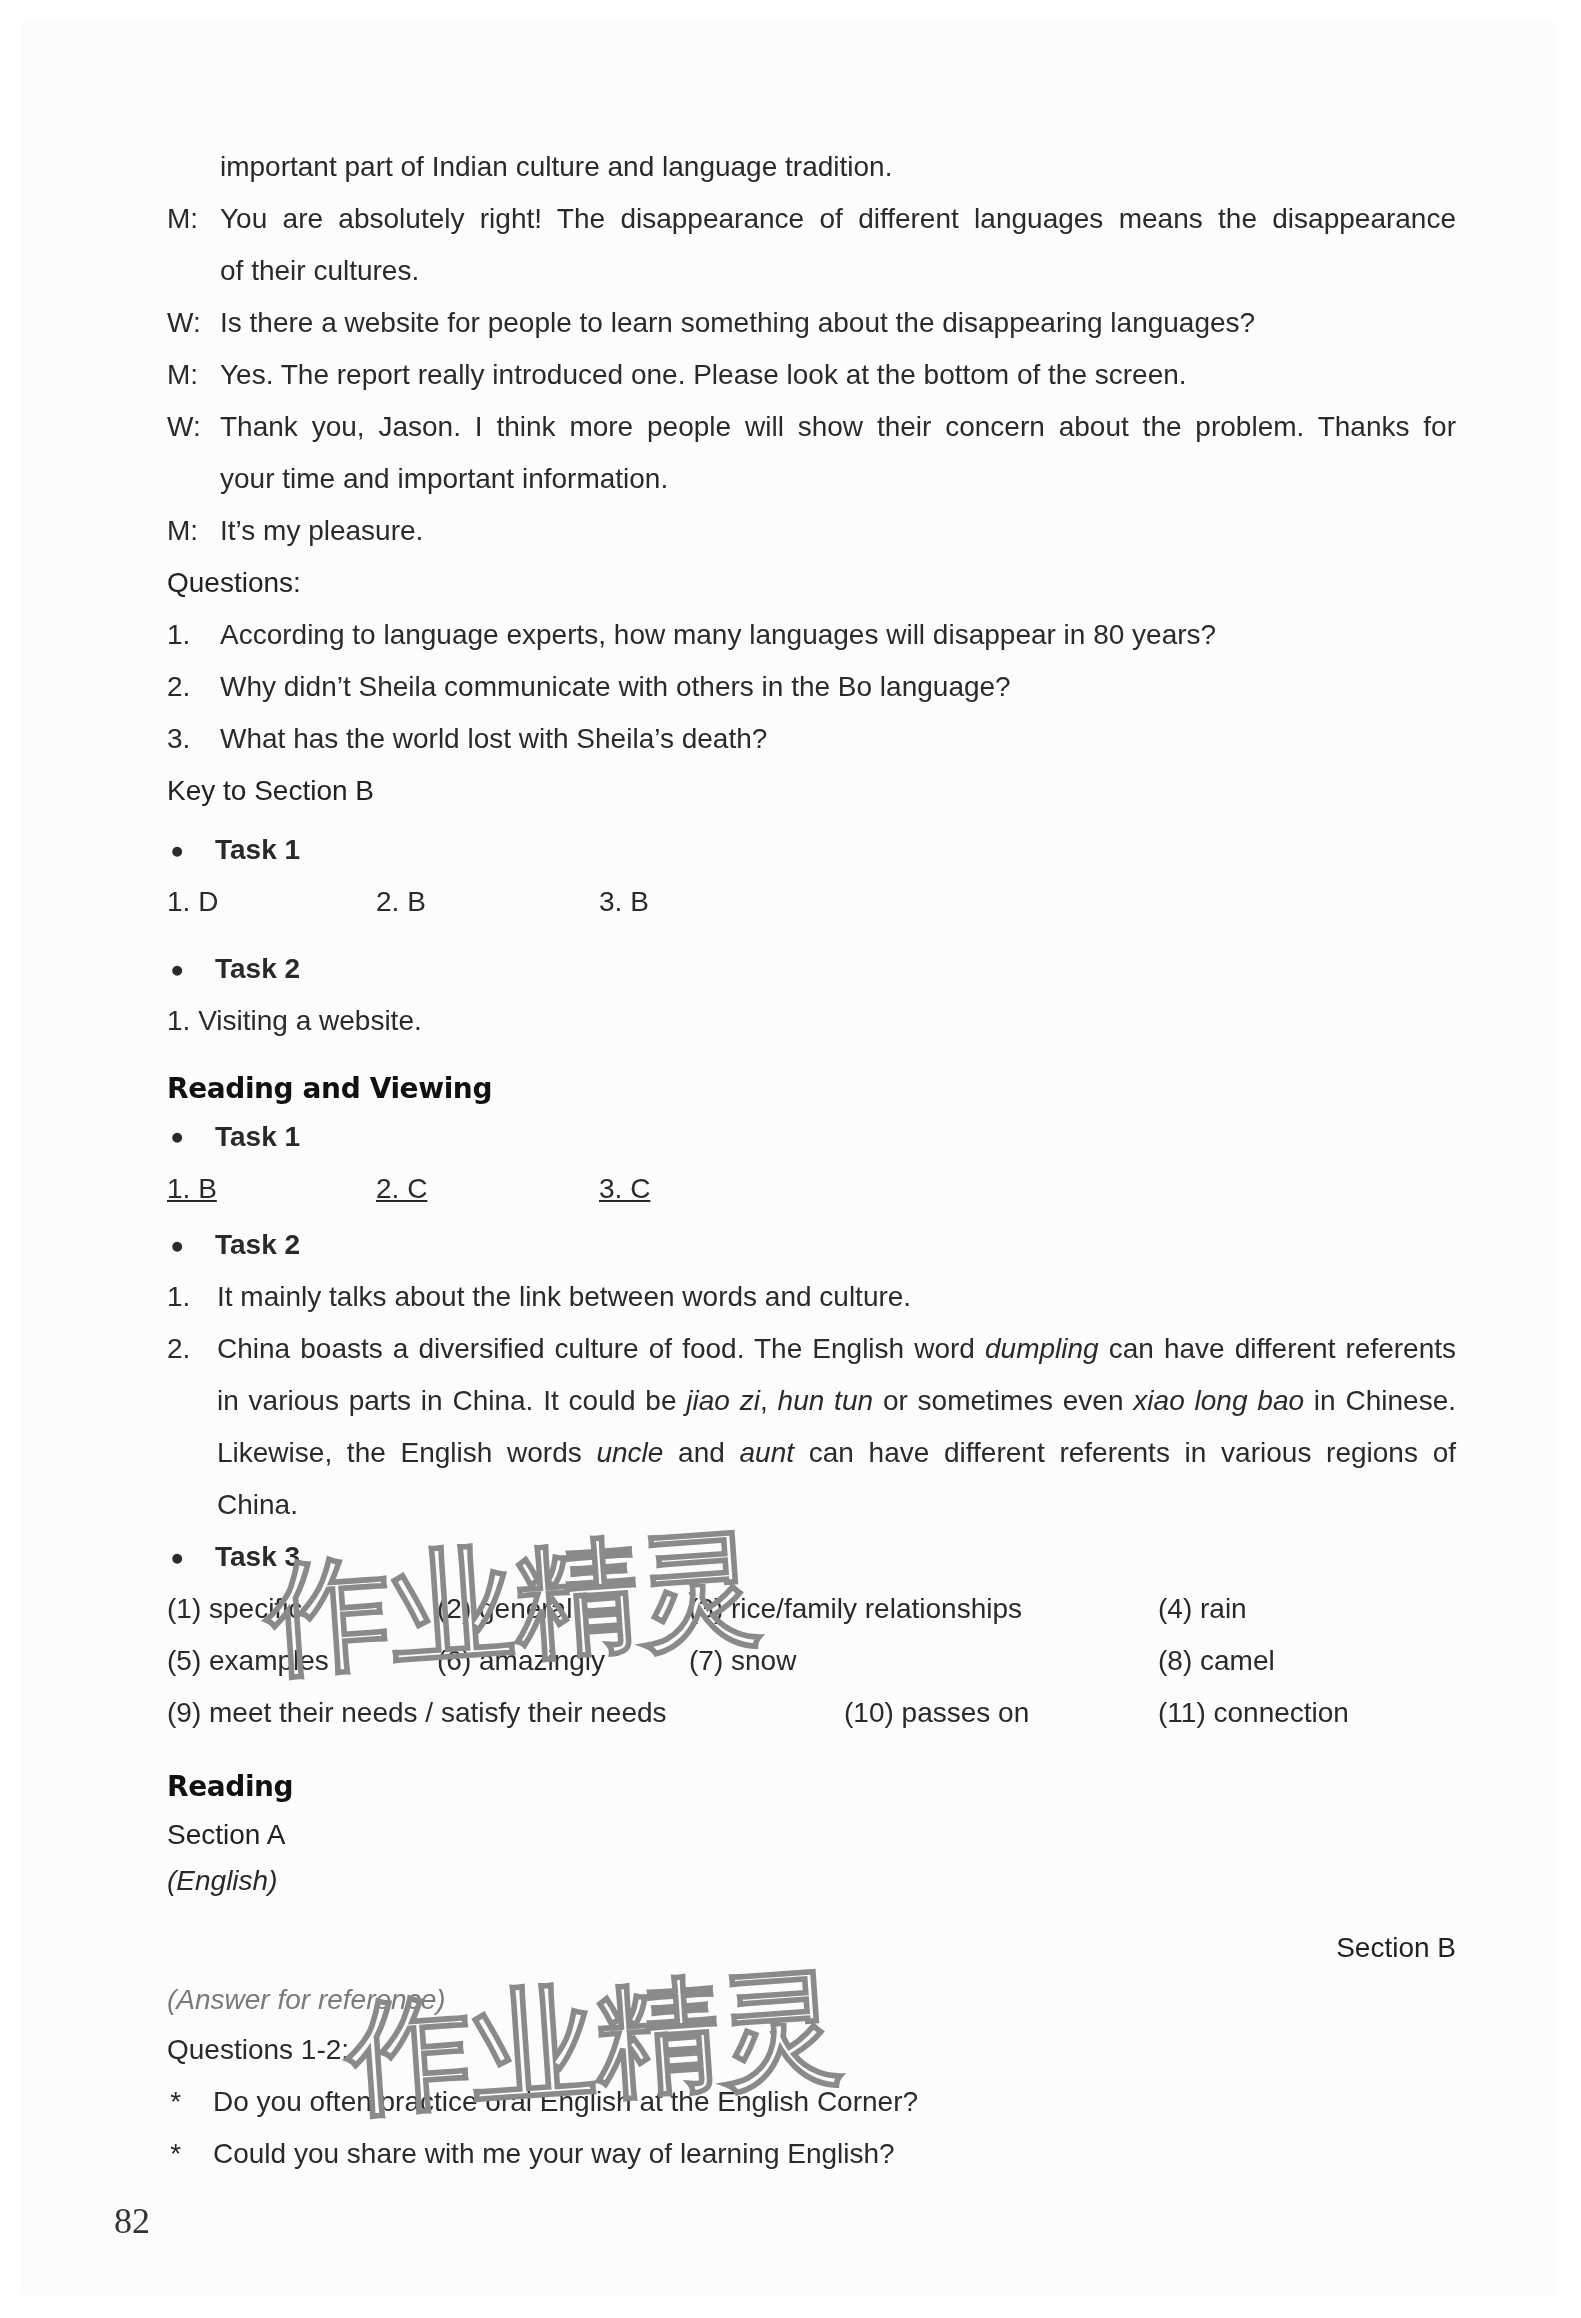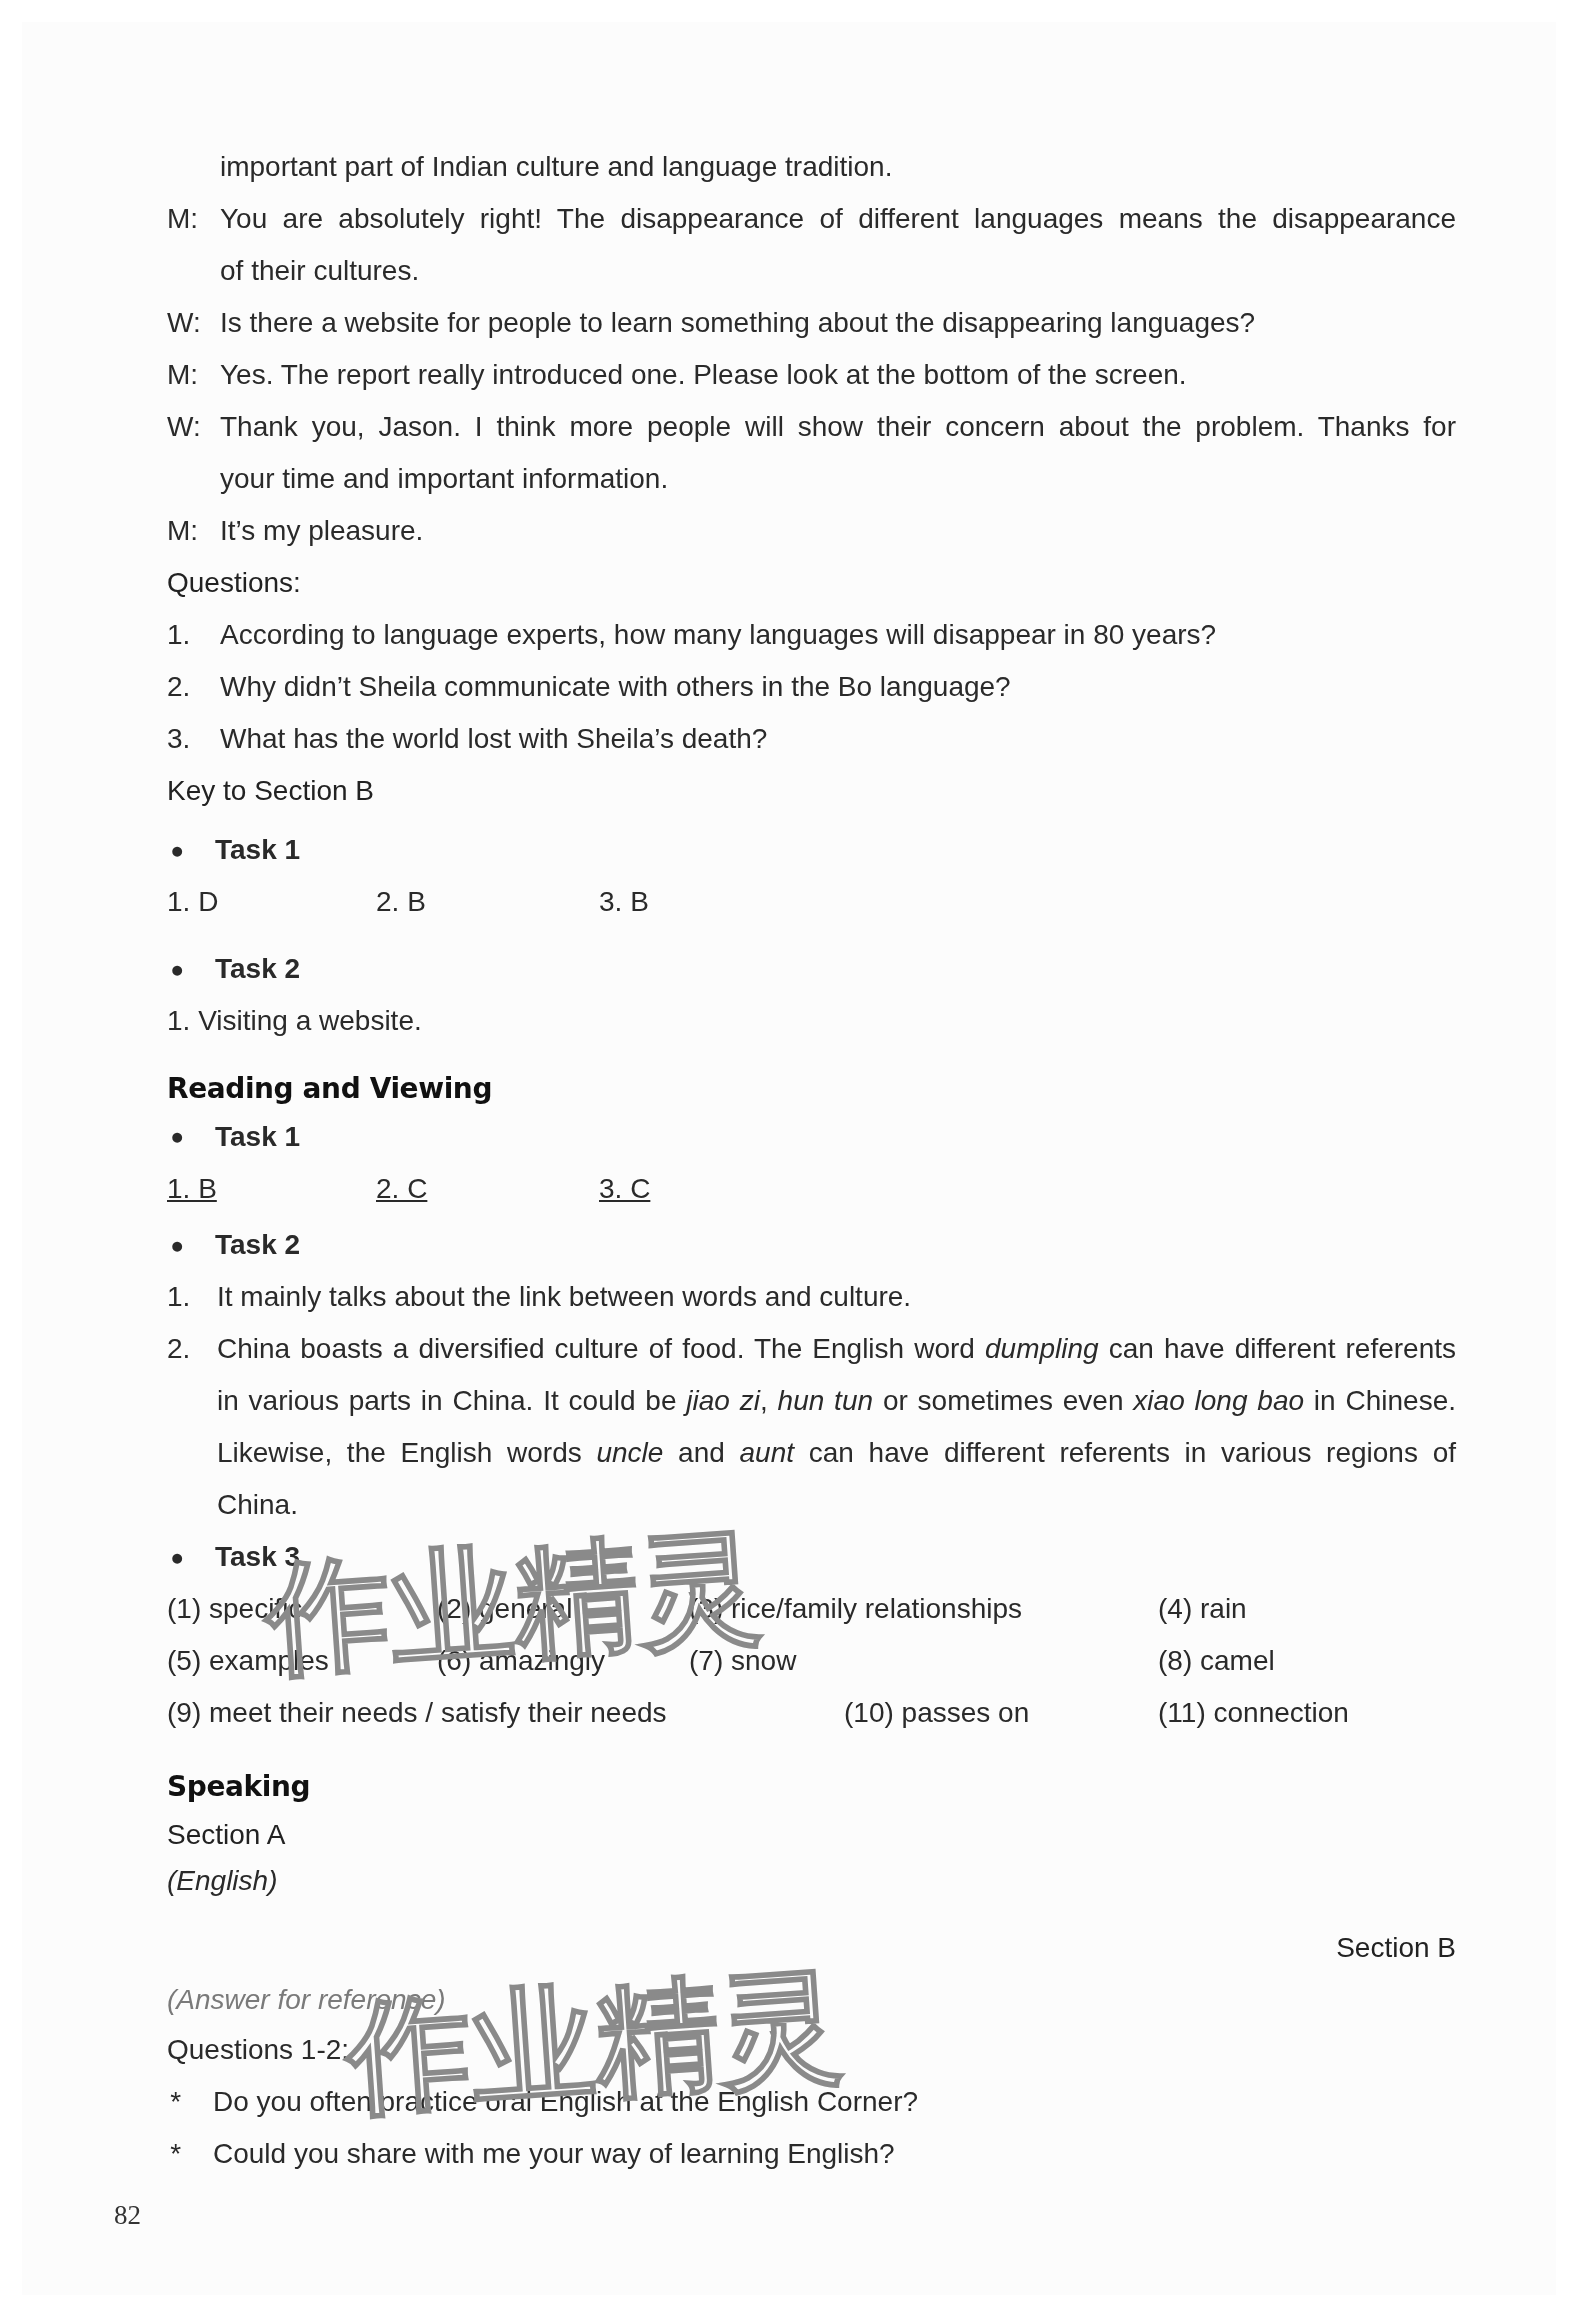--- a/index.html
+++ b/index.html
@@ -28,21 +28,21 @@
   .answers { display: flex; }
   .answers span:nth-child(1) { width: 209px; }
   .answers span:nth-child(2) { width: 223px; }
   .t3row { position: relative; height: 52px; }
   .t3row span { position: absolute; top: 0; white-space: nowrap; }
   .ital { font-style: italic; }
   .gray { color: #7a7a7a; font-style: italic; }
   .star { display: inline-block; width: 46px; padding-left: 3.3px; }
   .para { white-space: normal; text-align: justify; padding-left: 50px; }
   .para .just { display: block; text-align-last: justify; }
-  .page-num { position: absolute; left: 114px; top: 2200px; font-family: "Liberation Serif", "DejaVu Serif", serif; font-size: 27px; color: #333; }
+  .page-num { position: absolute; left: 114px; top: 2200px; font-family: "Liberation Serif", "DejaVu Serif", serif; font-size: 36px; color: #333; }
   .watermark {
     position: absolute; font-family: "DejaVu Sans", sans-serif; font-size: 124px; font-weight: bold;
     color: transparent; -webkit-text-stroke: 1.7px #8a8a8a; letter-spacing: 0px;
     transform: rotate(-4deg); pointer-events: none; white-space: nowrap; line-height: 1;
   }
 </style>
 </head>
 <body>
 
 <div class="page"></div>
@@ -149,21 +149,21 @@
     <span style="left:270px">(6) amazingly</span>
     <span style="left:522px">(7) snow</span>
     <span style="left:991px">(8) camel</span>
   </div>
   <div class="t3row">
     <span style="left:0">(9) meet their needs / satisfy their needs</span>
     <span style="left:677px">(10) passes on</span>
     <span style="left:991px">(11) connection</span>
   </div>
 
-  <div class="line heading" style="margin-top:21.5px;line-height:51px;">Speaking</div>
+  <div class="line heading" style="margin-top:21.5px;line-height:51px;">Reading</div>
   <div class="line bold-m" style="line-height:46px;">Section A</div>
   <div class="line ital" style="line-height:46px;">(English)</div>
   <div class="line bold-m" style="margin-top:15px;line-height:58px;text-align:right;">Section B</div>
   <div class="line gray" style="line-height:46px;">(Answer for reference)</div>
   <div class="line" style="line-height:53px;">Questions 1-2:</div>
   <div class="line">
     <span class="star">*</span><span>Do you often practice oral English at the English Corner?</span>
   </div>
   <div class="line">
     <span class="star">*</span><span>Could you share with me your way of learning English?</span>

